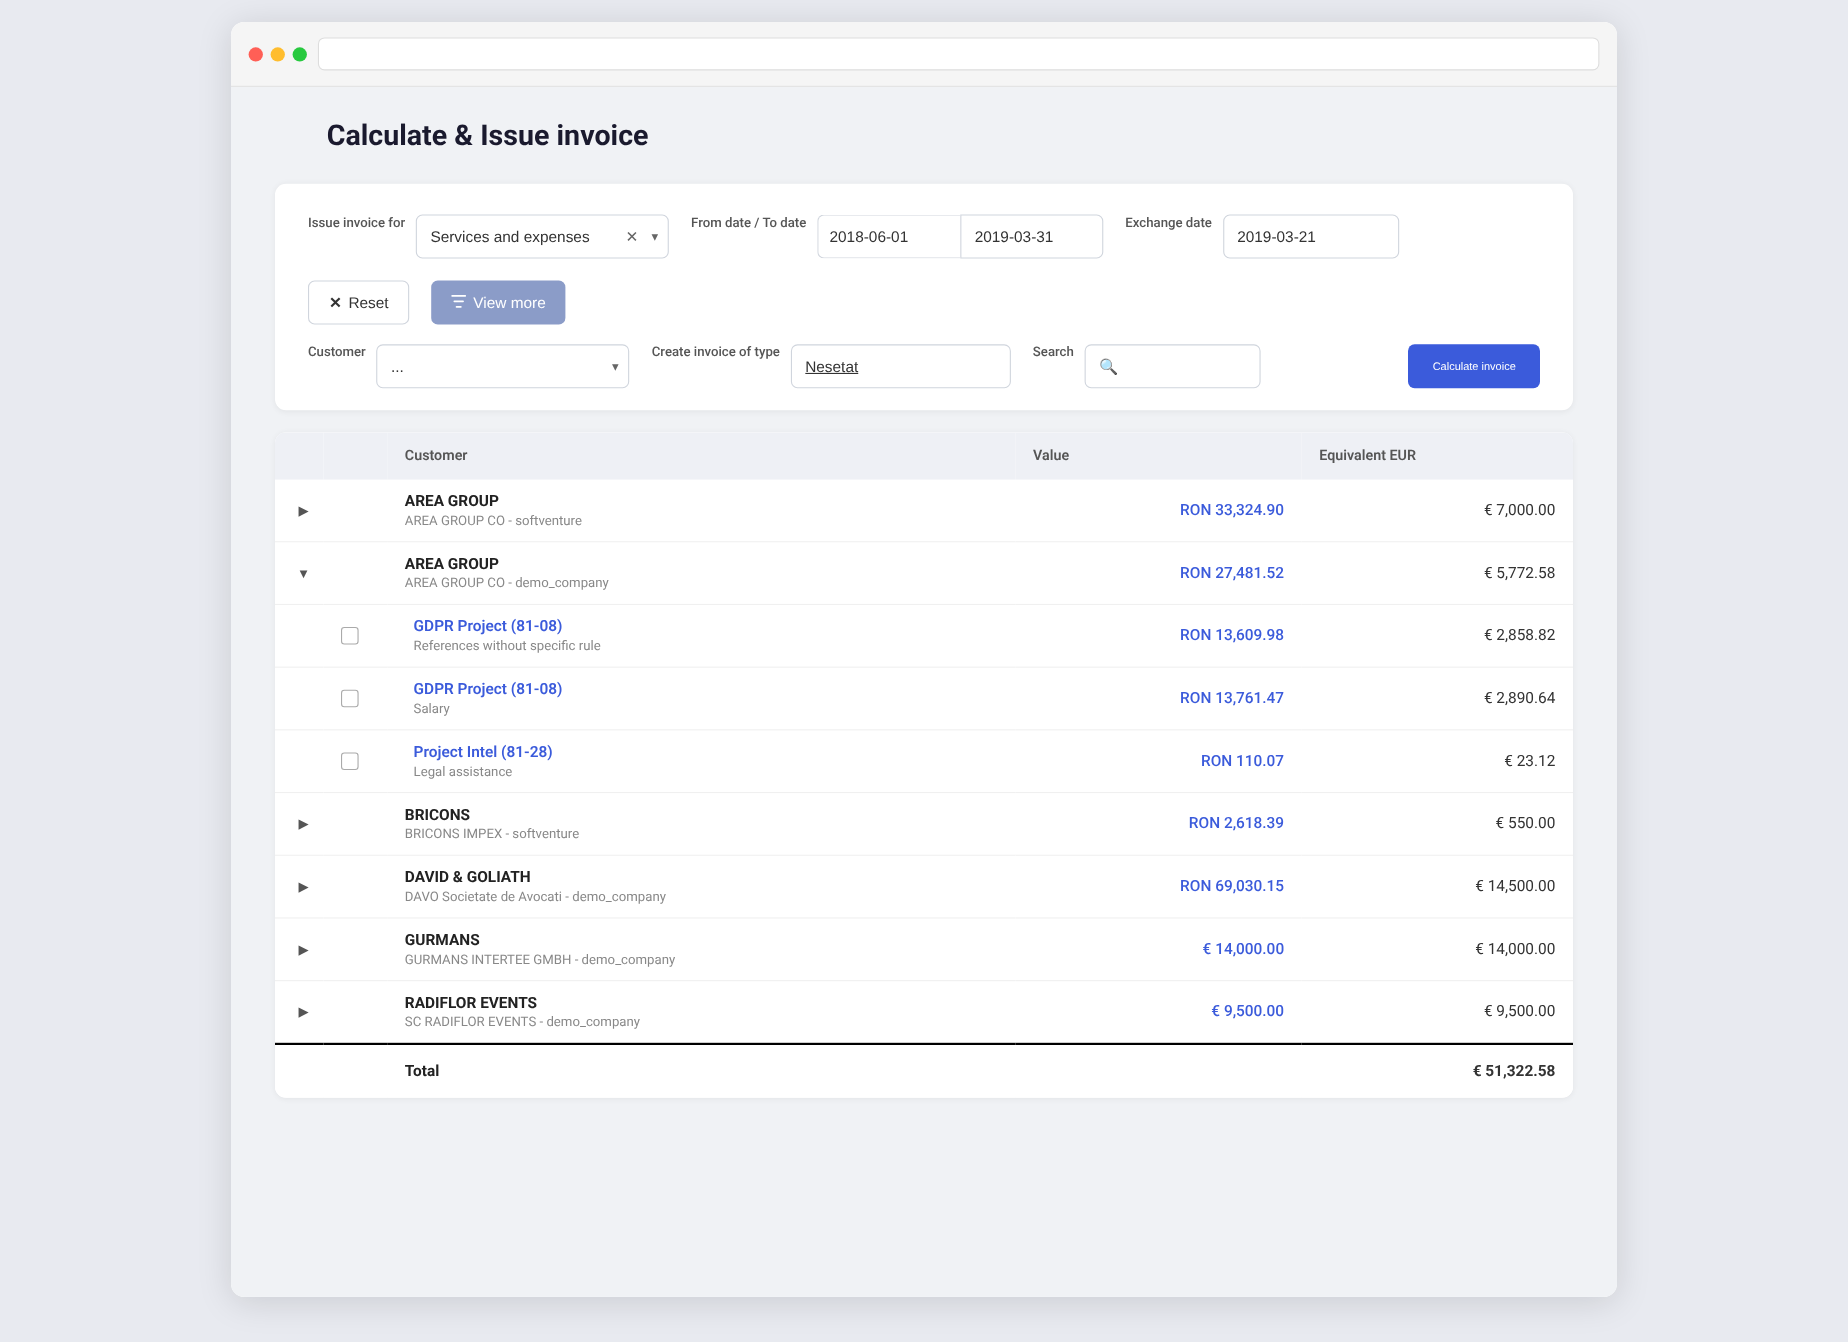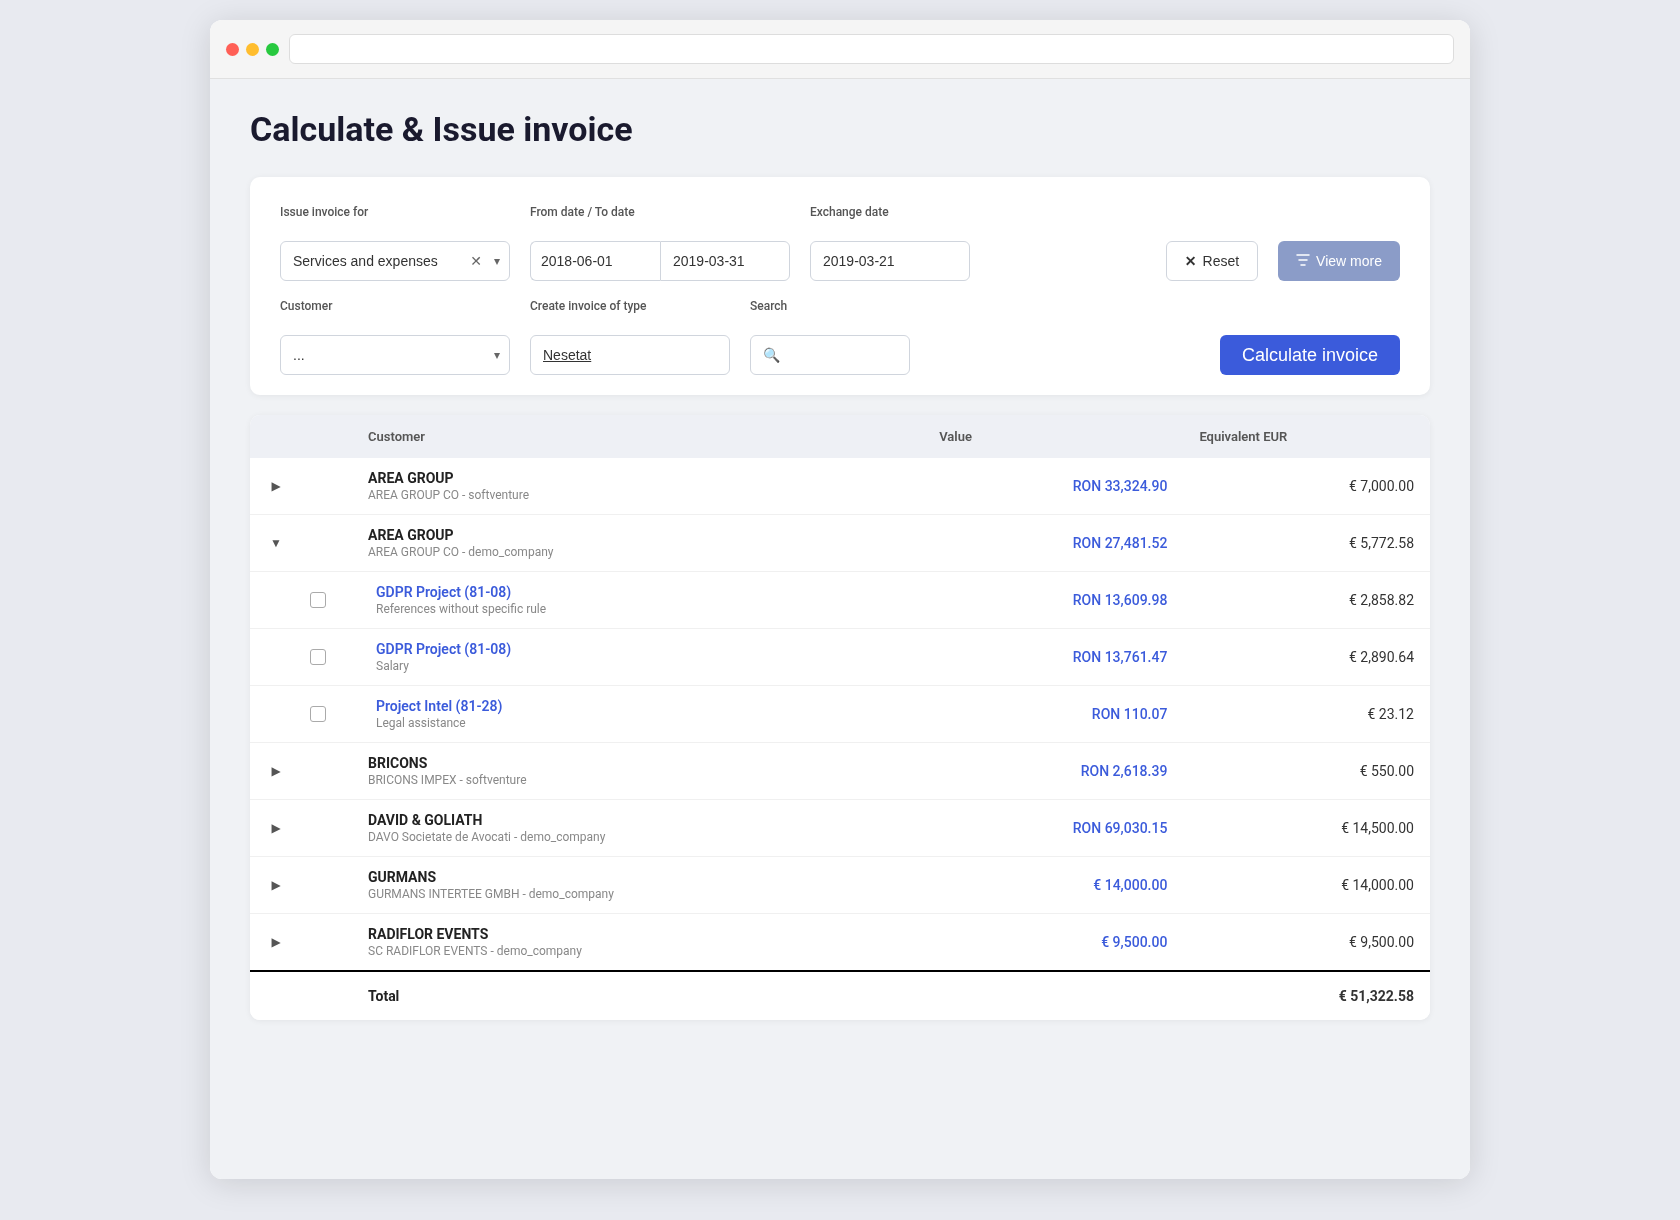--- a/index.html
+++ b/index.html
@@ -48,24 +48,25 @@
     }
 
     
     .app-content {
       background: #f0f2f5;
       padding: 30px 40px 40px;
       min-height: 1100px;
     }
 
     .page-title {
-      font-size: 34px;
+      font-size: 26px;
       font-weight: 700;
       color: #1a1a2e;
       margin-bottom: 28px;
+      margin-left: 47px;
     }
 
     
     .filter-card {
       background: #fff;
       border-radius: 10px;
       padding: 28px 30px 20px;
       box-shadow: 0 1px 6px rgba(0,0,0,0.06);
       margin-bottom: 20px;
     }
@@ -73,22 +74,22 @@
     .filter-row {
       display: flex;
       align-items: flex-end;
       gap: 20px;
       margin-bottom: 18px;
       flex-wrap: wrap;
     }
 
     .filter-group {
       display: flex;
-      flex-direction: column;
-      gap: 22px;
+      flex-direction: row;
+      gap: 10px;
     }
 
     .filter-label {
       font-size: 12px;
       color: #555;
       font-weight: 500;
     }
 
     .filter-input, .filter-select {
       height: 40px;
@@ -167,21 +168,21 @@
       gap: 6px;
       white-space: nowrap;
     }
 
     .btn-calculate {
       height: 40px;
       padding: 0 22px;
       background: #3b5bdb;
       border: none;
       border-radius: 6px;
-      font-size: 18px;
+      font-size: 10px;
       color: #fff;
       cursor: pointer;
       white-space: nowrap;
       font-weight: 500;
     }
 
     .filter-row-2 {
       display: flex;
       align-items: flex-end;
       gap: 20px;

